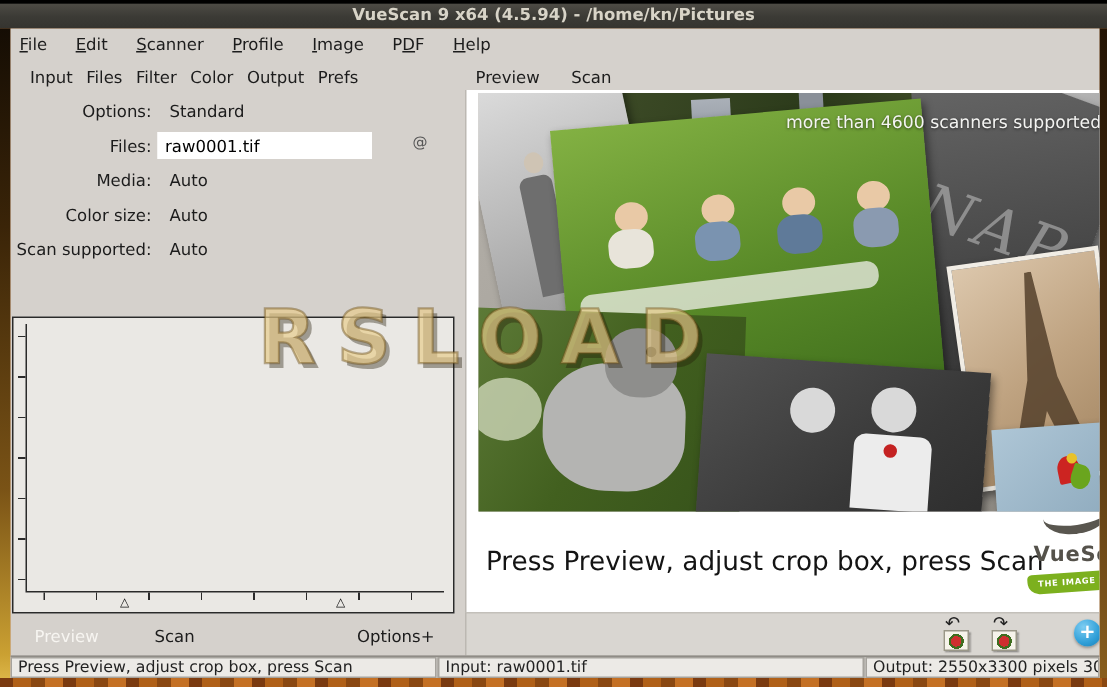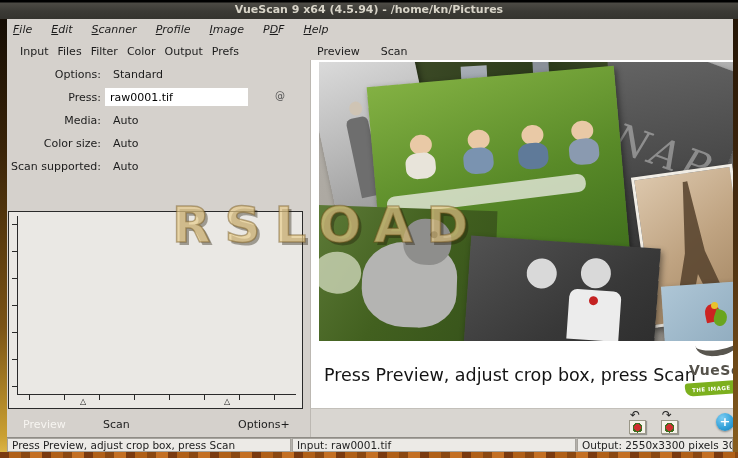--- a/index.html
+++ b/index.html
@@ -36,21 +36,21 @@
   
   .window {
     position:absolute; left:7px; top:19px; width:726px; height:433px;
     background:#d5d1cc; overflow:hidden;
   }
 
   .menubar {
     position:absolute; left:0; top:0; width:100%; height:21px;
     display:flex; align-items:center; gap:13px; padding-left:3px;
   }
-  .menu-item { padding:2px 3px; cursor:default;font-style:italic; }
+  .menu-item { padding:2px 3px; cursor:default; }
   .menu-item u { text-decoration:underline; }
 
   .tabs-left { position:absolute; left:11px; top:25px; display:flex; gap:5px; }
   .tabs-right { position:absolute; left:308px; top:25px; display:flex; gap:17px; }
   .tab { padding:1px 2px; cursor:default; }
 
   
   .settings { position:absolute; left:0; top:44px; width:303px; }
   .srow { position:relative; height:23px; display:flex; align-items:center; }
   .slabel { width:94px; text-align:right; padding-right:0; }
@@ -231,21 +231,21 @@
     <span class="tab">Preview</span>
     <span class="tab">Scan</span>
   </div>
 
   <div class="settings">
     <div class="srow">
       <span class="slabel">Options:</span>
       <span class="svalue">Standard</span>
     </div>
     <div class="srow">
-      <span class="slabel">Press:</span>
+      <span class="slabel">Files:</span>
       <input class="files-input" value="raw0001.tif" style="">
       <span class="at-icon">@</span>
     </div>
     <div class="srow">
       <span class="slabel">Media:</span>
       <span class="svalue">Auto</span>
     </div>
     <div class="srow">
       <span class="slabel">Color size:</span>
       <span class="svalue">Auto</span>
@@ -306,20 +306,21 @@
         <div class="dog-head"></div>
         <div class="dog-eye"></div>
       </div>
       <div class="ph c-boys">
         <span class="boy-head" style="left:58px"></span>
         <span class="boy-head" style="left:112px;top:14px"></span>
         <div class="boy-shirt"></div>
         <div class="boy-bow"></div>
       </div>
       <div class="ph c-blue"></div>
+      <span class="banner">more than 4600 scanners supported</span>
     </div>
 
     <span class="message">Press Preview, adjust crop box, press Scan</span>
 
     <div class="logo">
       <span class="bird-red"></span>
       <span class="bird-green"></span>
       <span class="bird-yellow"></span>
       <div class="swoosh"></div>
       <span class="logo-name">VueScan</span>

